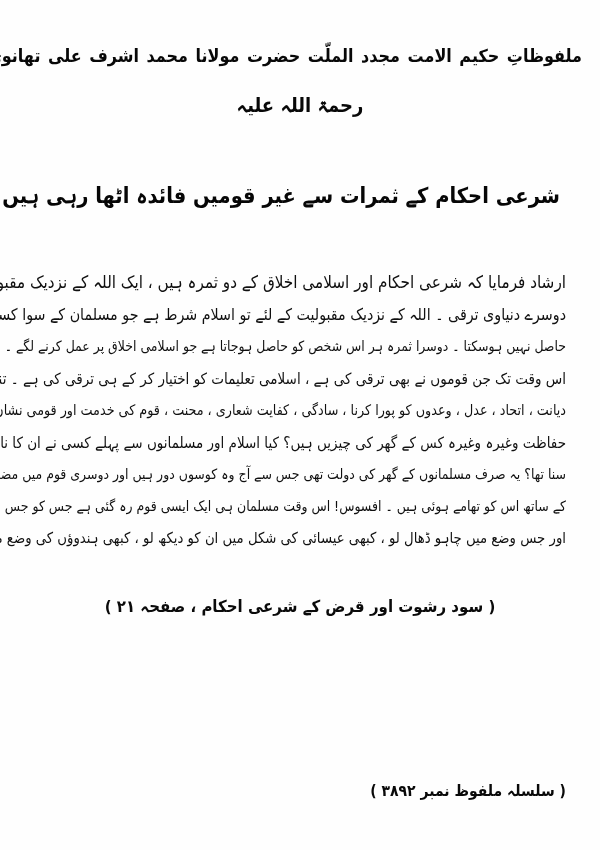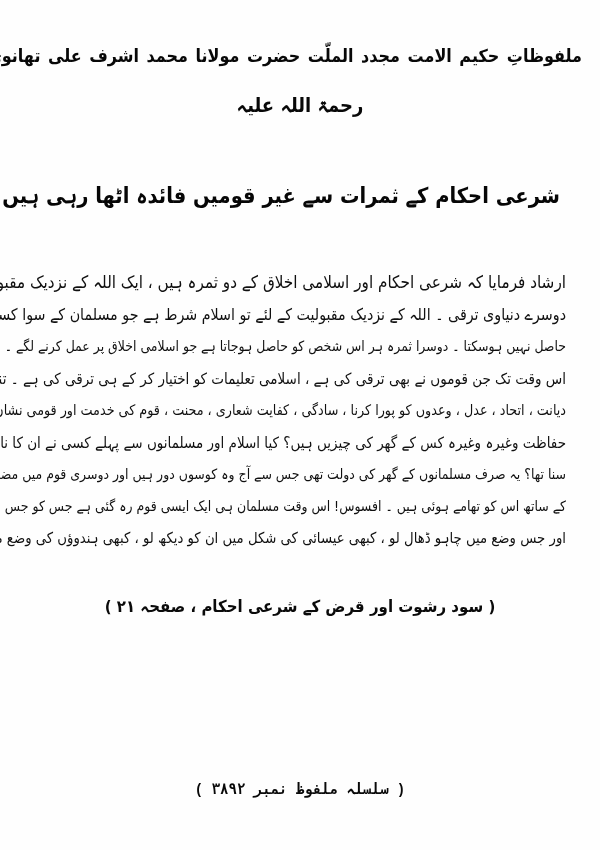--- a/index.html
+++ b/index.html
@@ -112,22 +112,21 @@
     font-size: 14px;
     font-weight: 700;
     color: #090909;
     text-align: left;
     direction: rtl;
     transform: scaleY(1.1);
     display: inline-block;
   }
   .footer-inner {
     display: flex;
-    justify-content: center;
-    font-family: Liberation Mono, monospace;
+    justify-content: flex-start;
   }
 </style>
 </head>
 <body>
 
 <div class="page">
 
   <div class="title-block">
     <div class="doc-title" style="white-space: nowrap; font-size: 16px;">ملفوظاتِ حکیم الامت مجدد الملّت حضرت مولانا محمد اشرف علی تھانوی</div>
     <div class="doc-subtitle">رحمۃ اللہ علیہ</div>

